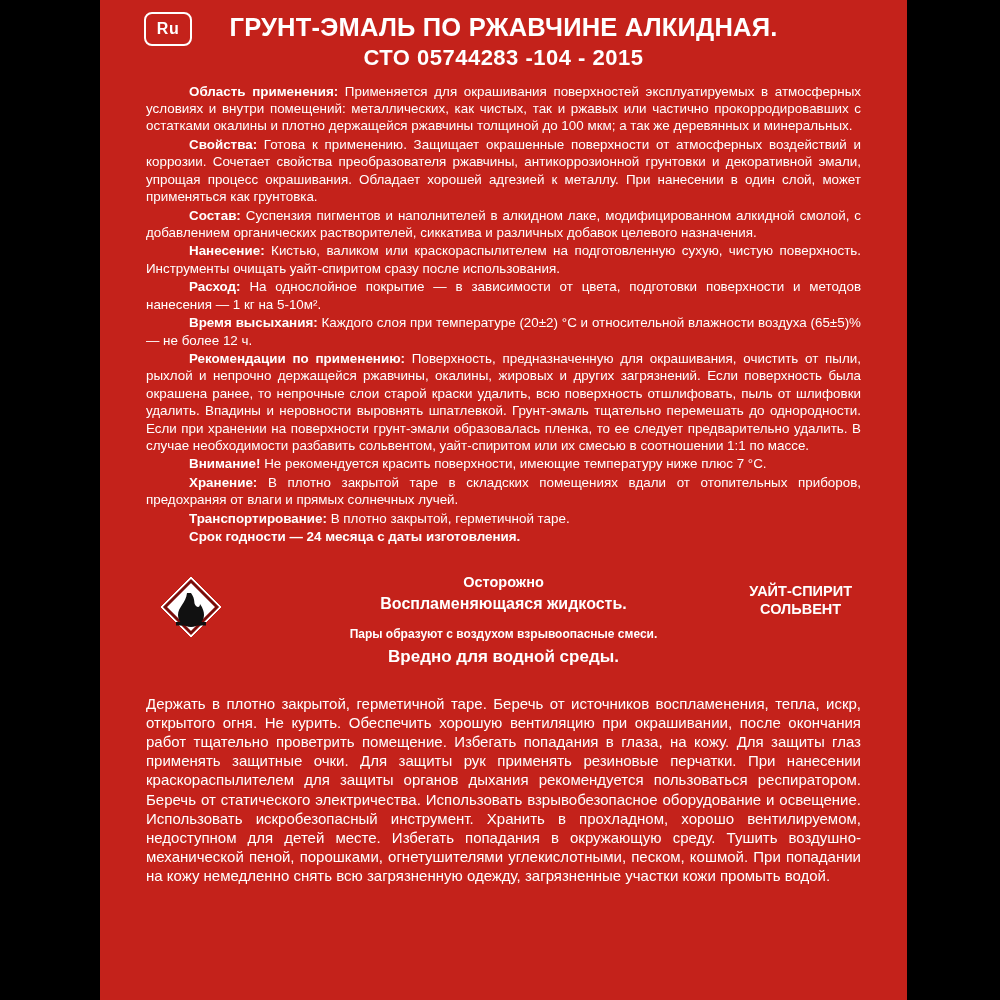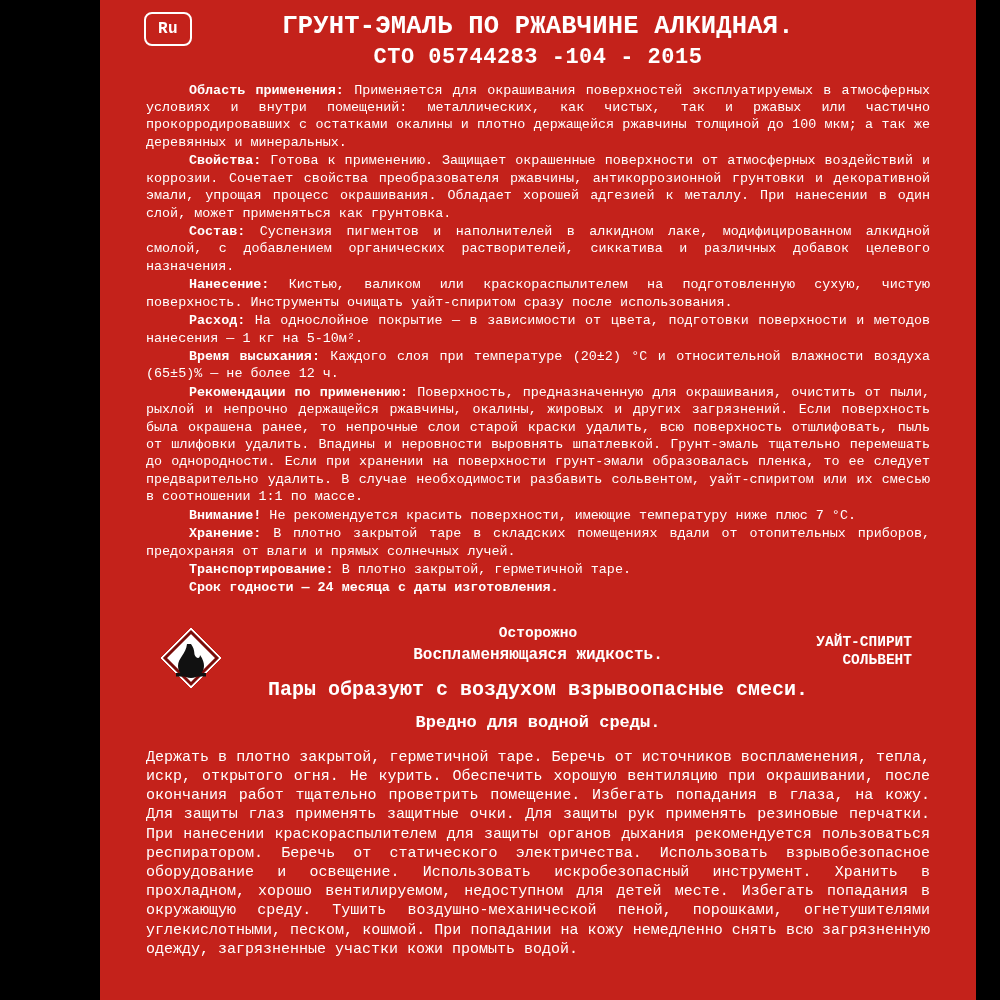--- a/index.html
+++ b/index.html
@@ -9,27 +9,26 @@
   }
   body {
     width: 1000px;
     height: 1000px;
     font-family: "Liberation Sans", sans-serif;
   }
   .label {
     position: absolute;
     left: 100px;
     top: 0;
-    width: 876px;
+    width: 807px;
     height: 1000px;
     background: #c4221b;
     color: #ffffff;
     box-sizing: border-box;
     overflow: hidden;
-    font-family: Liberation Mono, monospace;
   }
   
   .header {
     position: relative;
     padding: 10px 24px 4px 24px;
     text-align: center;
   }
   .ru-badge {
     position: absolute;
     left: 44px;
@@ -101,33 +100,33 @@
     font-size: 14.5px;
     font-weight: bold;
     margin-bottom: 5px;
   }
   .haz2 {
     font-size: 16px;
     font-weight: bold;
     margin-bottom: 14px;
   }
   .haz3 {
-    font-size: 20px;
-    font-weight: bold;
-    margin-bottom: 12px;
+    font-size: 12px;
+    font-weight: bold;
+    margin-bottom: 6px;
   }
   .haz4 {
     font-size: 17px;
     font-weight: bold;
   }
   .solvents {
     position: absolute;
-    right: 64px;
+    right: 55px;
     top: 14px;
-    text-align: right;
+    text-align: center;
     font-size: 14.5px;
     font-weight: bold;
     line-height: 1.25;
   }
   
   .footer {
     margin-top: 16px;
     padding: 0 46px 10px 46px;
     font-size: 15px;
     line-height: 1.28;

